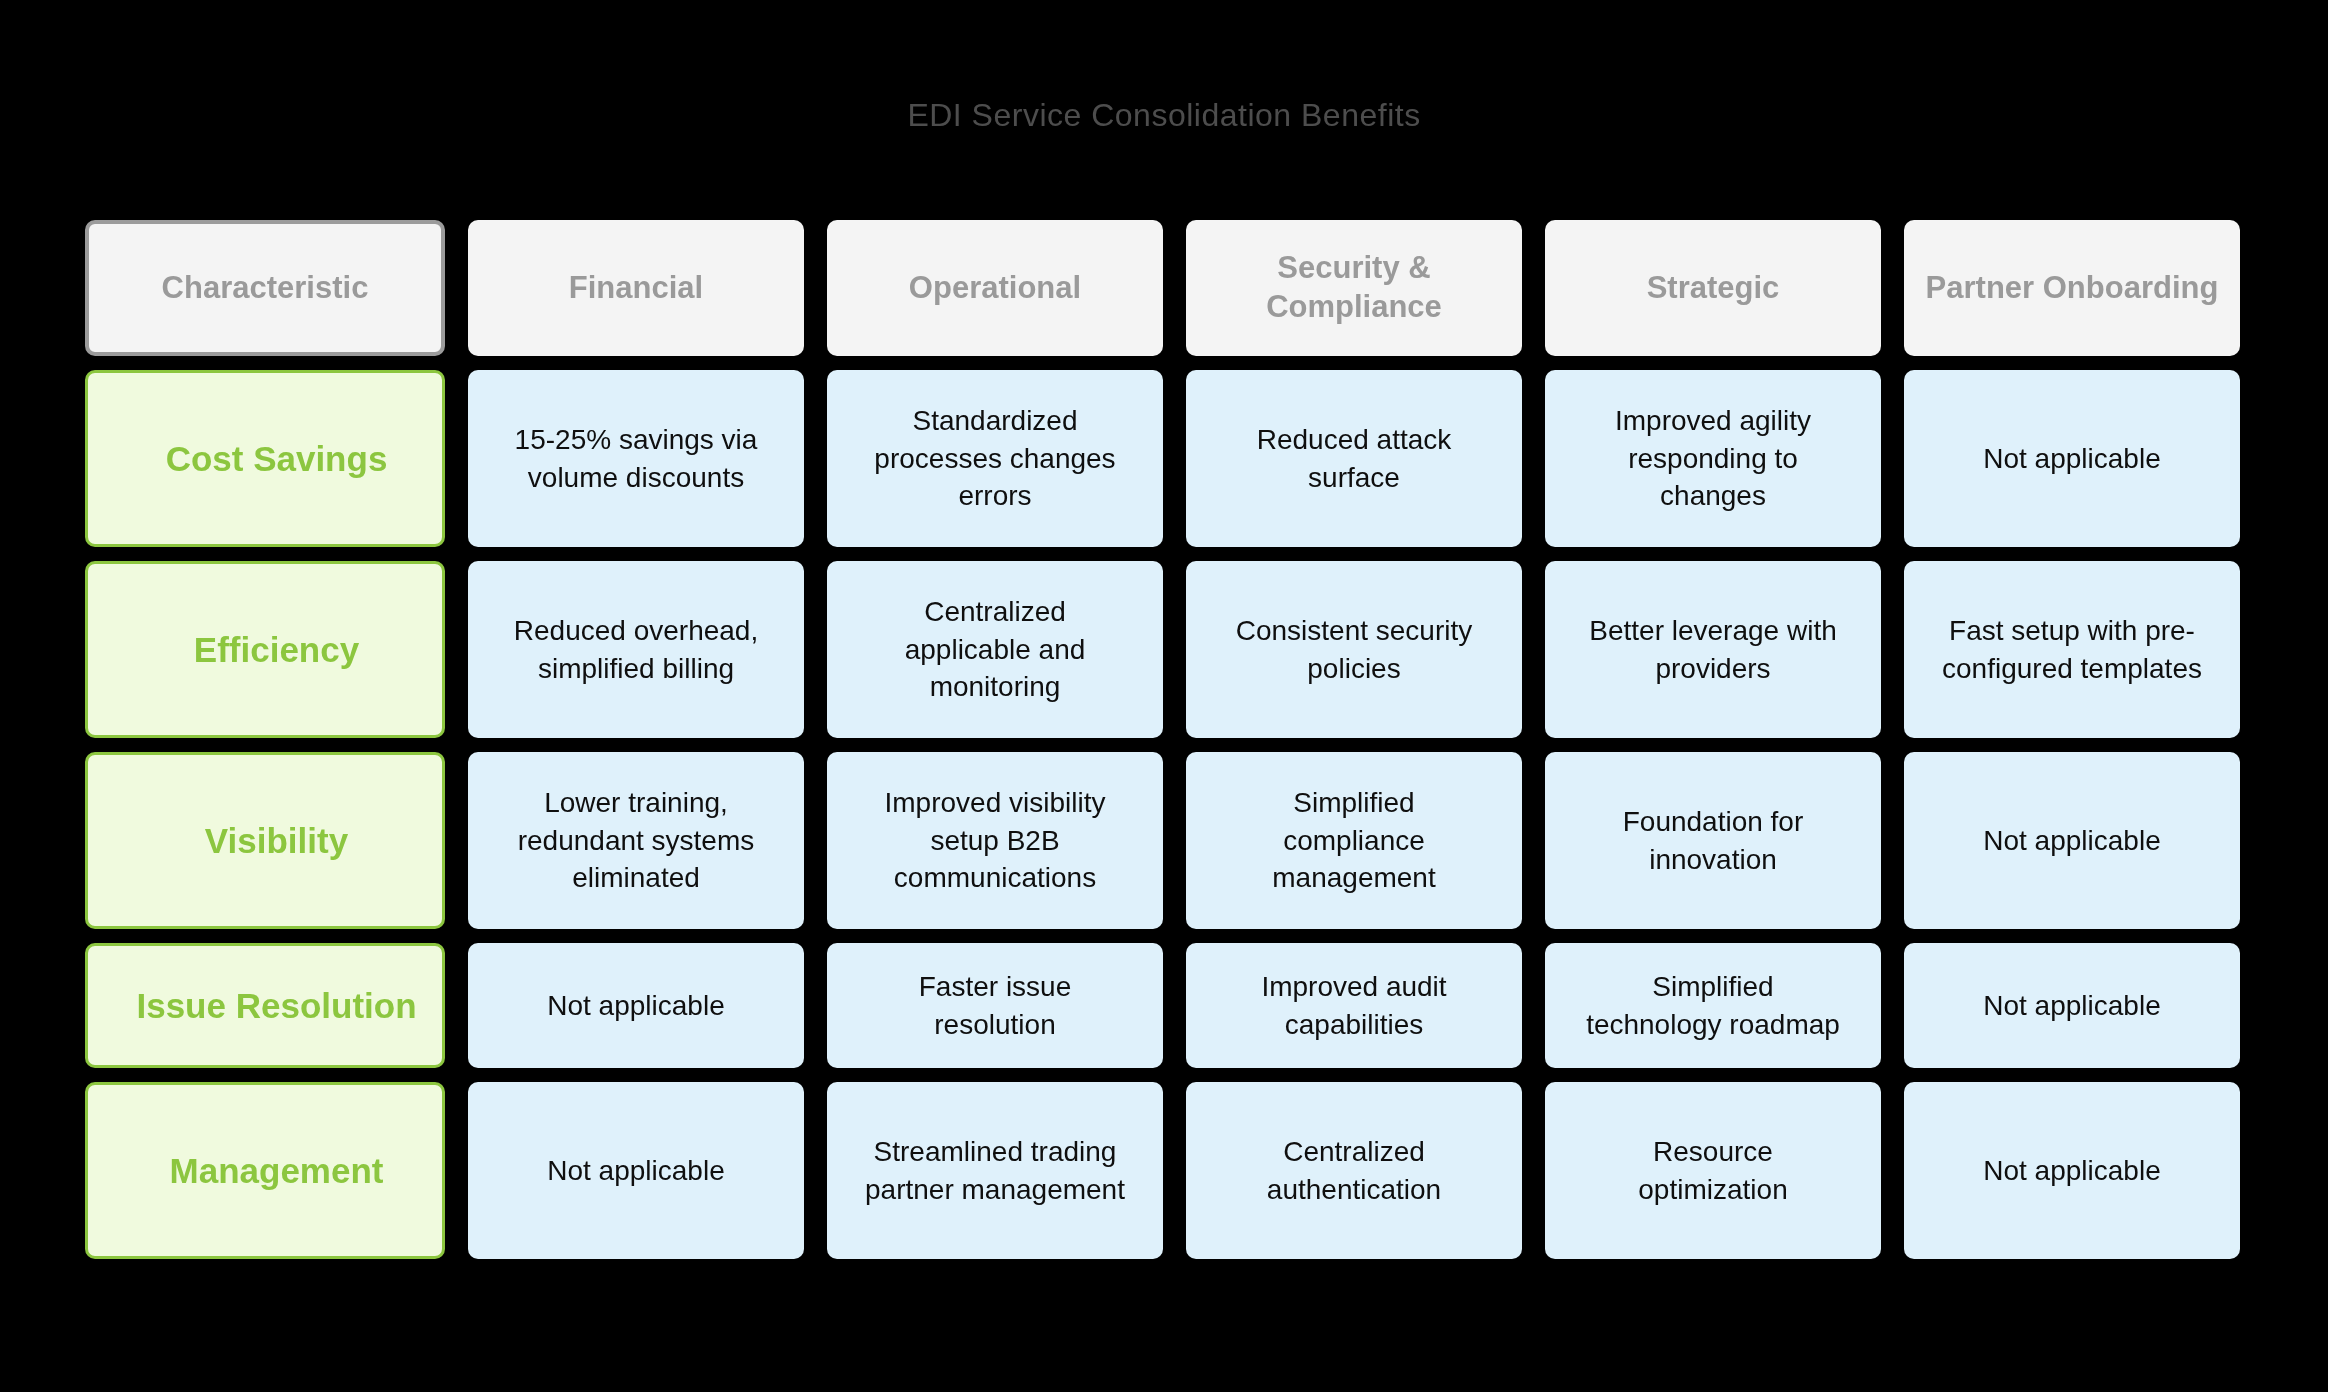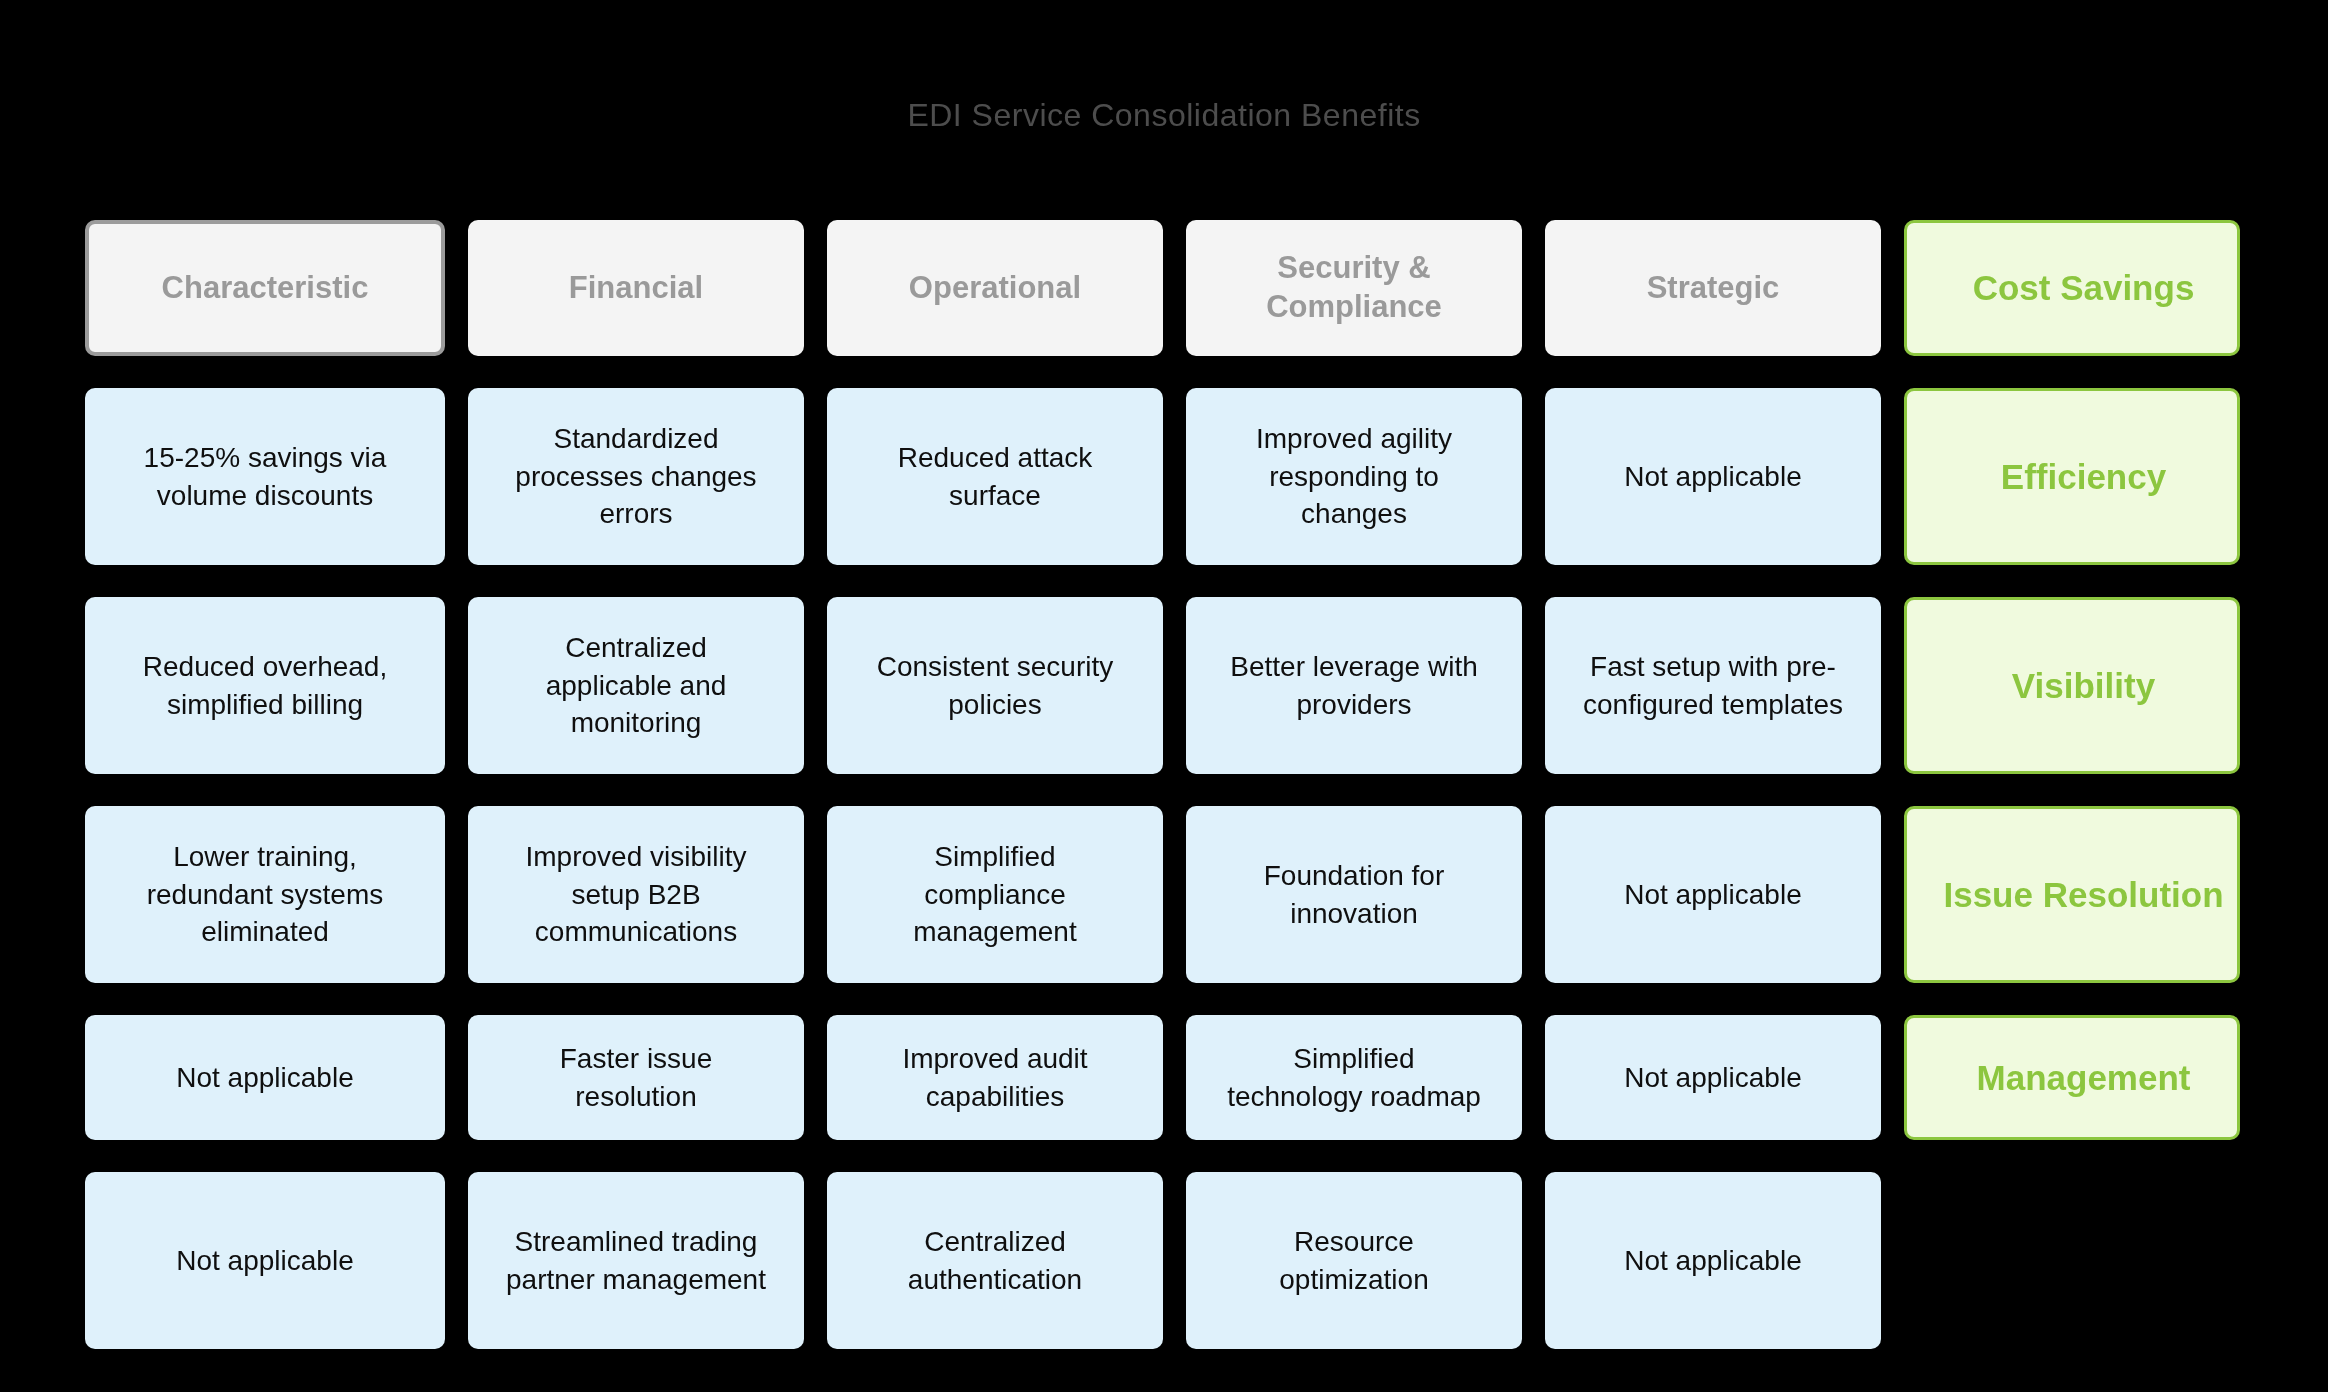--- a/index.html
+++ b/index.html
@@ -28,21 +28,21 @@
     letter-spacing:0.5px;
     color:var(--title-text,#4d4d4d);
   }
   .grid{
     position:absolute;
     left:85px;
     top:220px;
     display:grid;
     grid-template-columns:360px repeat(5,336px);
     grid-template-rows:136px 177px 177px 177px 125px 177px;
-    gap:32px 23px;
+    gap:14px 23px;
   }
   .grid > div{
     box-sizing:border-box;
     border-radius:10px;
     display:flex;
     align-items:center;
     justify-content:center;
     text-align:center;
   }
   .hcell{
@@ -81,20 +81,21 @@
 <body>
 
 <div class="stage">
   <div class="title">EDI Service Consolidation Benefits</div>
   <div class="grid" id="grid">
       <div class="hcell hcell-first">Characteristic</div>
       <div class="hcell">Financial</div>
       <div class="hcell">Operational</div>
       <div class="hcell">Security &amp; Compliance</div>
       <div class="hcell">Strategic</div>
+      <div class="hcell">Partner Onboarding</div>
       <div class="rhead">Cost Savings</div>
       <div class="cell">15-25% savings via volume discounts</div>
       <div class="cell">Standardized processes changes errors</div>
       <div class="cell">Reduced attack surface</div>
       <div class="cell">Improved agility responding to changes</div>
       <div class="cell">Not applicable</div>
       <div class="rhead">Efficiency</div>
       <div class="cell">Reduced overhead, simplified billing</div>
       <div class="cell">Centralized applicable and monitoring</div>
       <div class="cell">Consistent security policies</div>

